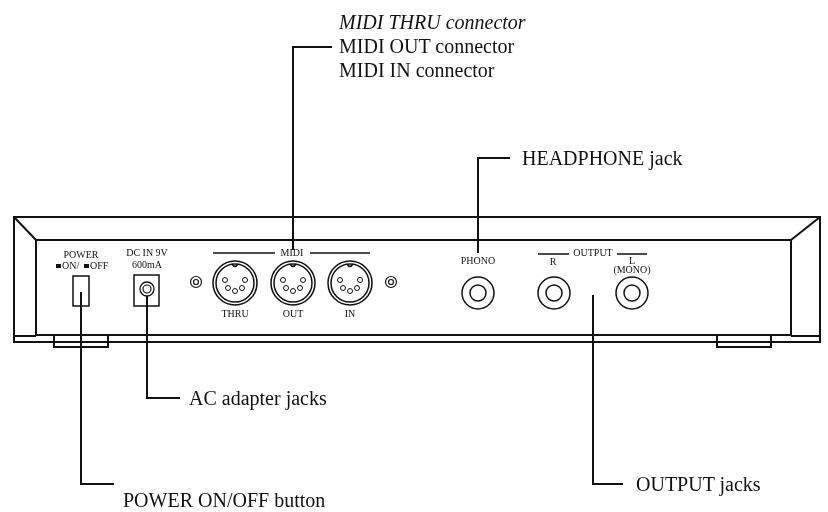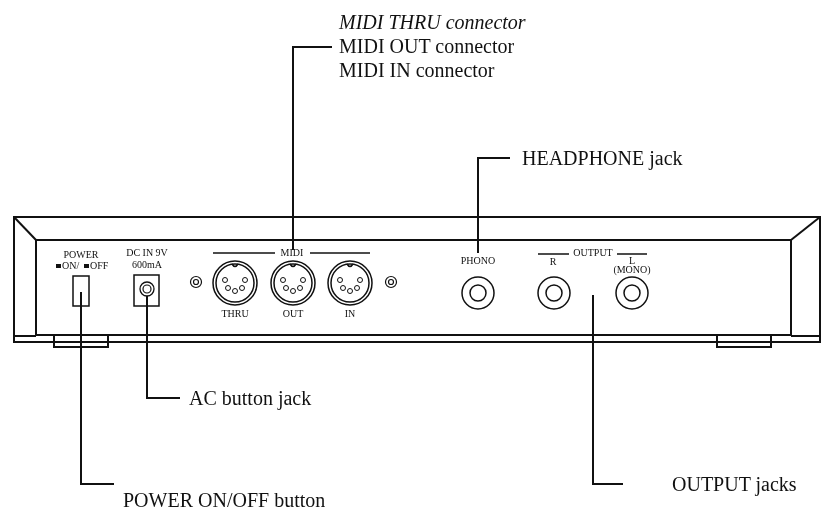--- a/index.html
+++ b/index.html
@@ -105,15 +105,15 @@
     <path d="M147,296 L147,398 L180,398"></path>
     <path d="M81,292 L81,484 L114,484"></path>
     <path d="M593,295 L593,484 L623,484"></path>
   </g>
 </svg>
 
 <div class="callout" style="left:339px;top:10px;font-style:italic;">MIDI THRU connector</div>
 <div class="callout" style="left:339px;top:34px;">MIDI OUT connector</div>
 <div class="callout" style="left:339px;top:58px;text-align:center;">MIDI IN connector</div>
 <div class="callout" style="left:522px;top:146px;font-family:Liberation Serif, serif;">HEADPHONE jack</div>
-<div class="callout" style="left:189px;top:386px;">AC button jack</div>
+<div class="callout" style="left:189px;top:386px;">AC adapter jacks</div>
 <div class="callout" style="left:123px;top:488px;">POWER ON/OFF button</div>
-<div class="callout" style="left:672px;top:472px;">OUTPUT jacks</div>
+<div class="callout" style="left:636px;top:472px;">OUTPUT jacks</div>
 
 </body></html>

